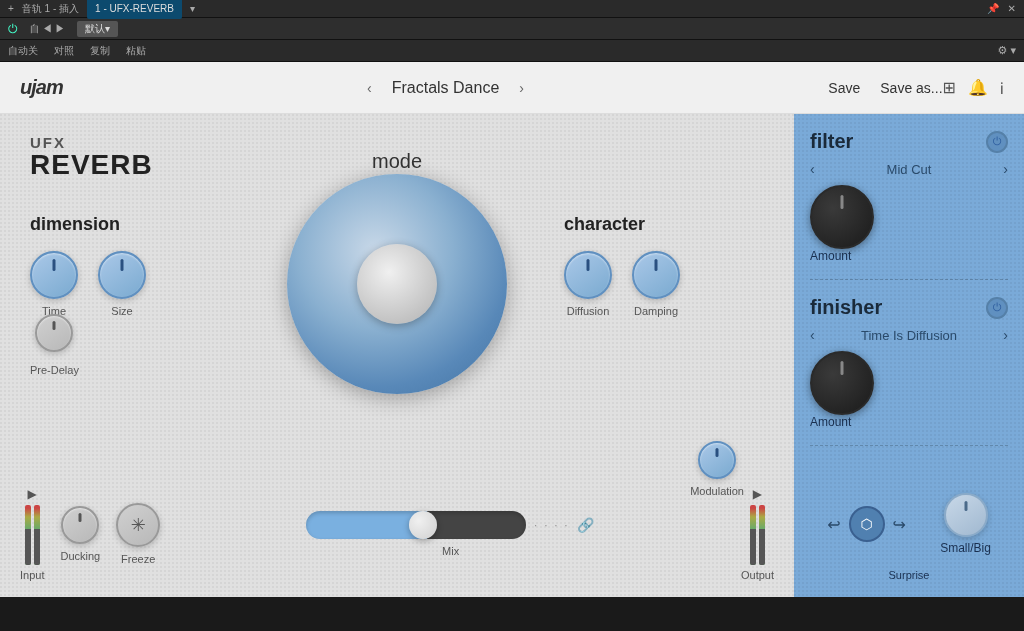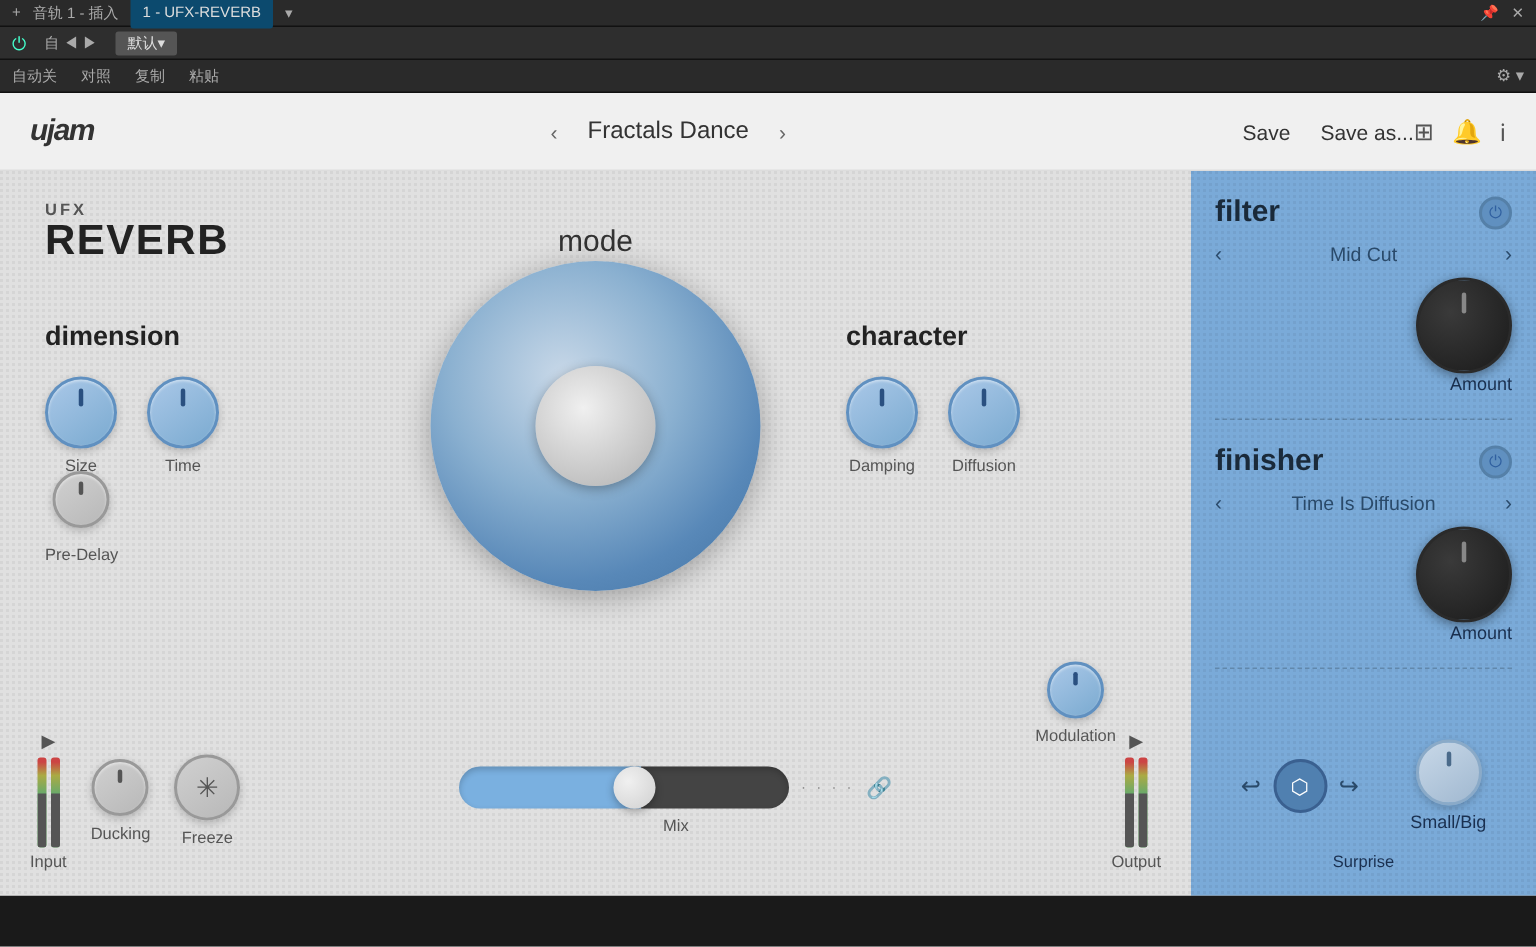--- a/index.html
+++ b/index.html
@@ -98,21 +98,21 @@
       display: flex;
       flex-direction: column;
     }
 
     
     .reverb-logo {
       position: absolute;
       top: 20px;
       left: 30px;
     }
-    .reverb-logo .ufx { font-size: 11px; color: #555; font-weight: bold; letter-spacing: 2px; }
+    .reverb-logo .ufx { font-size: 15px; color: #555; font-weight: bold; letter-spacing: 2px; }
     .reverb-logo .reverb-text {
       font-size: 28px;
       font-weight: 900;
       color: #222;
       letter-spacing: 1px;
       line-height: 1;
     }
 
     
     .mode-section {
@@ -330,21 +330,21 @@
       justify-content: space-between;
       margin-bottom: 8px;
     }
     .mode-arrow-right { color: #2a4a6a; cursor: pointer; font-size: 14px; }
     .mode-value-right { font-size: 13px; color: #2a4a6a; }
 
     .right-knob-container {
       display: flex;
       justify-content: center;
       flex-direction: column;
-      align-items: flex-end;
+      align-items: flex-start;
       gap: 0;
     }
     .knob-dark {
       width: 64px;
       height: 64px;
       border-radius: 50%;
       background: radial-gradient(circle at 35% 35%, #3a3a3a, #1a1a1a);
       border: 2px solid #2a2a2a;
       position: relative;
       box-shadow: 0 2px 8px rgba(0,0,0,0.4);
@@ -505,44 +505,44 @@
         <div class="big-dial-outer">
           <div class="big-dial-inner"></div>
         </div>
       </div>
 
       <div class="dimension-section">
         <div class="section-title">dimension</div>
         <div class="knobs-row">
           <div class="knob-group">
             <div class="knob blue"></div>
-            <span class="knob-label">Size</span>
+            <span class="knob-label">Time</span>
           </div>
           <div class="knob-group">
             <div class="knob blue"></div>
-            <span class="knob-label">Time</span>
+            <span class="knob-label">Size</span>
           </div>
         </div>
       </div>
 
       <div class="pre-delay-row">
         <div class="knob small" style="background:linear-gradient(145deg,#d0d0d0,#b8b8b8);border-color:#999;"></div>
         <span class="knob-label">Pre-Delay</span>
       </div>
 
       <div class="character-section">
         <div class="section-title">character</div>
         <div class="character-knobs-row">
           <div class="knob-group">
             <div class="knob blue"></div>
-            <span class="knob-label">Damping</span>
+            <span class="knob-label">Diffusion</span>
           </div>
           <div class="knob-group">
             <div class="knob blue"></div>
-            <span class="knob-label">Diffusion</span>
+            <span class="knob-label">Damping</span>
           </div>
         </div>
       </div>
 
       <div class="modulation-row">
         <div class="knob blue small"></div>
         <span class="knob-label">Modulation</span>
       </div>
 
       <div class="bottom-controls">

